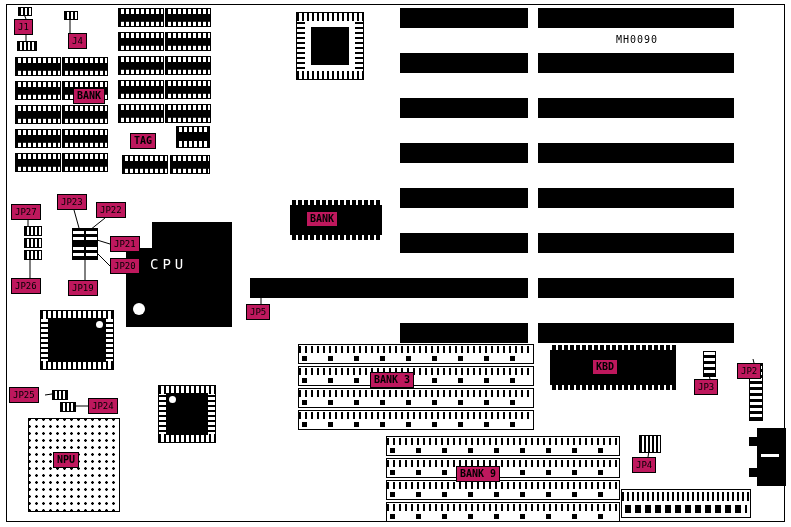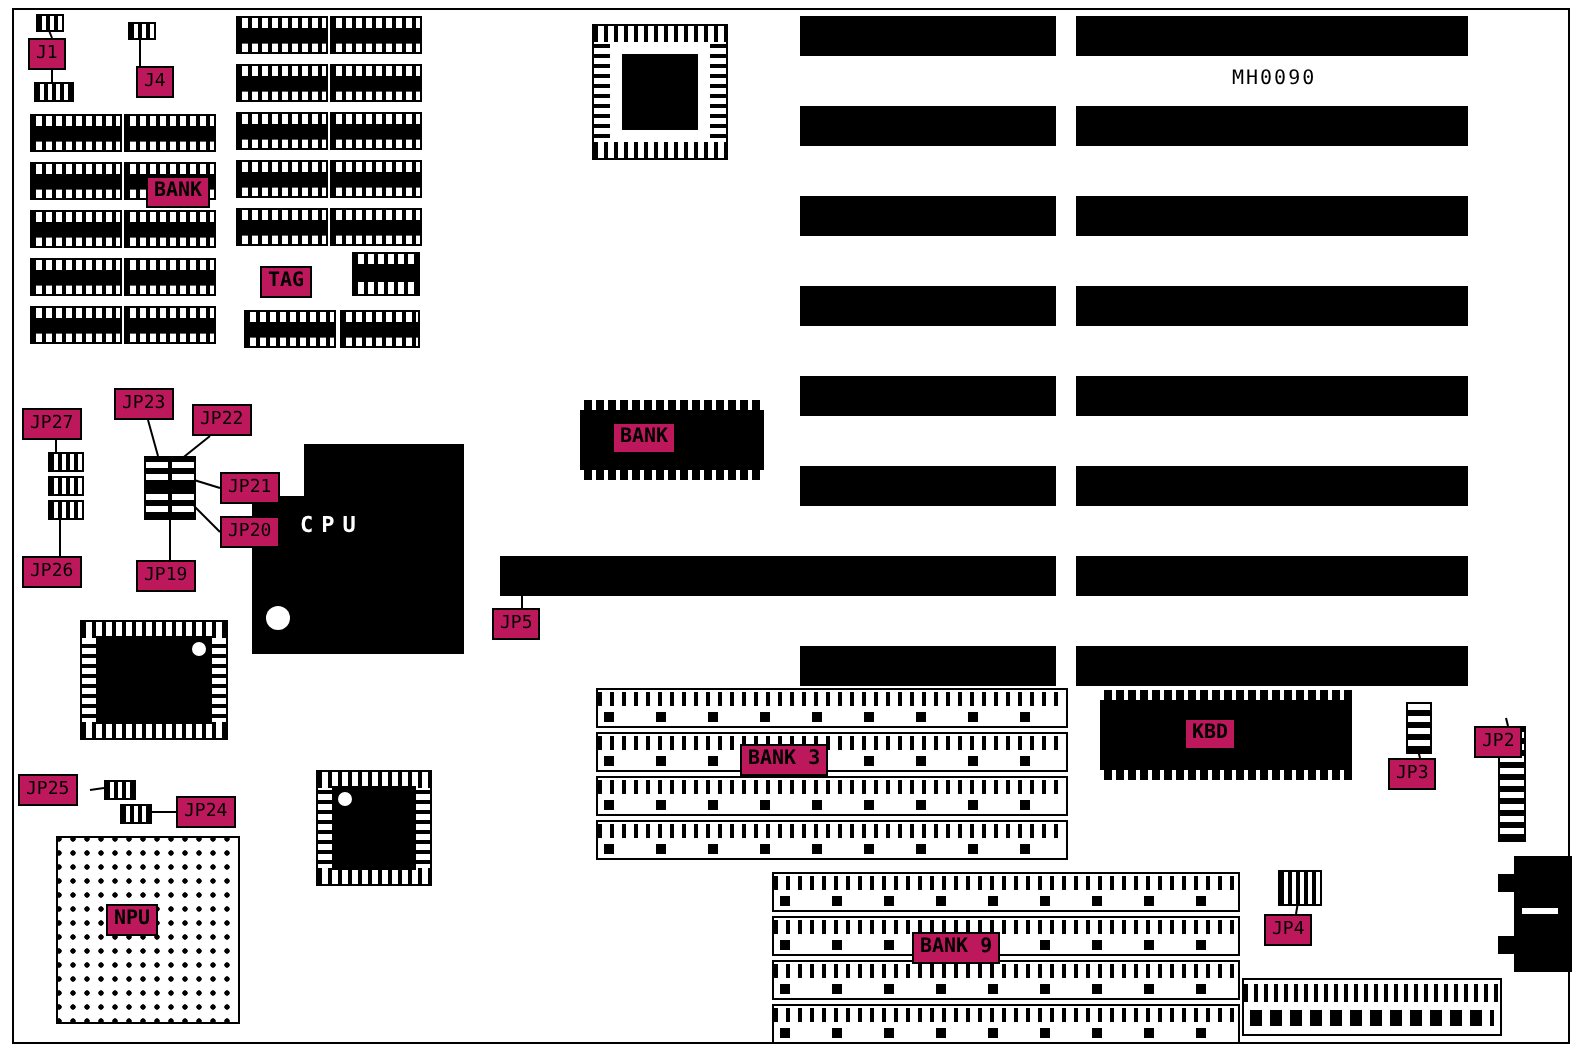--- a/index.html
+++ b/index.html
@@ -34,21 +34,21 @@
                   repeating-linear-gradient(0deg,#000 0 2px,#fff 2px 5px) 0 0/8px 100% no-repeat,
                   repeating-linear-gradient(0deg,#000 0 2px,#fff 2px 5px) 100% 0/8px 100% no-repeat,
                   #fff;}
   .die{position:absolute;inset:14px;background:#000;}
   .qdie{position:absolute;inset:7px;background:#000;}
   .odot{position:absolute;width:7px;height:7px;background:#fff;border-radius:50%;z-index:2;}
   
   .cpu{position:absolute;background:#000;
        clip-path:polygon(26px 0,100% 0,100% 100%,0 100%,0 26px,26px 26px);}
   .cpudot{position:absolute;width:12px;height:12px;border-radius:50%;background:#fff;}
-  .cputxt{position:absolute;color:#fff;font-size:11px;font-weight:bold;letter-spacing:4px;z-index:3;}
+  .cputxt{position:absolute;color:#fff;font-size:14px;font-weight:normal;letter-spacing:4px;z-index:3;}
   
   .npu{position:absolute;border:1px solid #000;
        background-image:radial-gradient(circle,#000 1.2px,transparent 1.5px);
        background-size:7px 7px;background-position:4px 4px;}
   
   .pinhdr{position:absolute;border:1px solid #000;
        background:repeating-linear-gradient(90deg,#000 0 2px,#fff 2px 5px) 0 2px/100% 9px no-repeat,
                   repeating-linear-gradient(90deg,#000 0 6px,#fff 6px 10px) 3px 15px/calc(100% - 6px) 8px no-repeat,
                   #fff;}
   .black{position:absolute;background:#000;}

